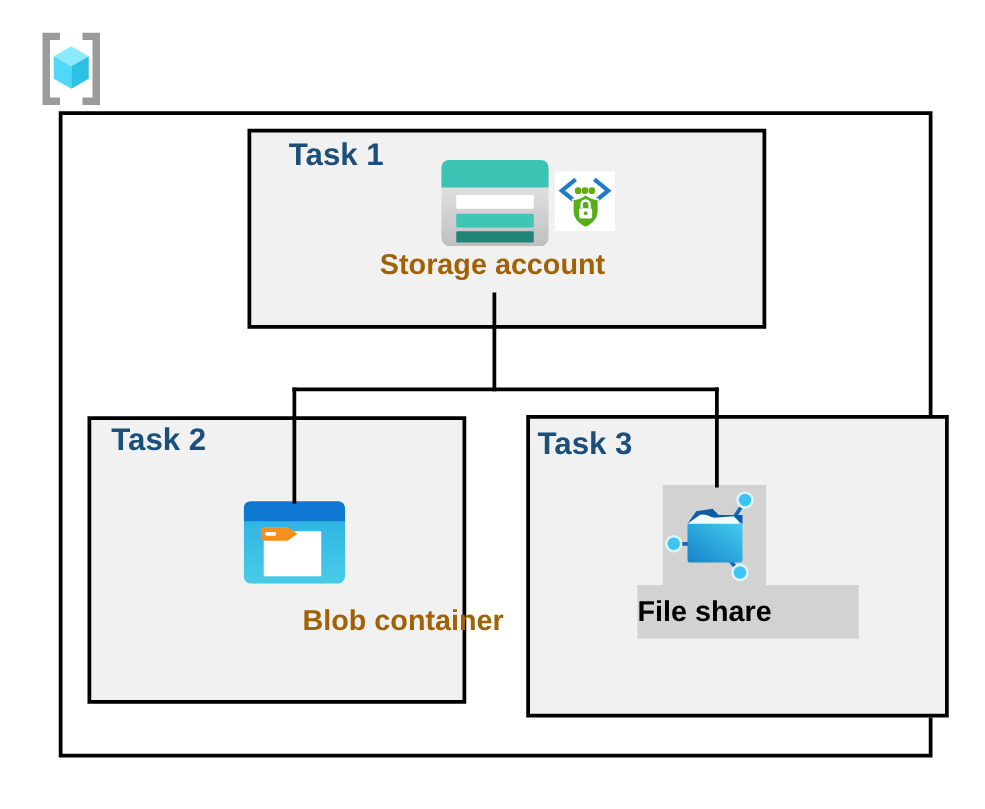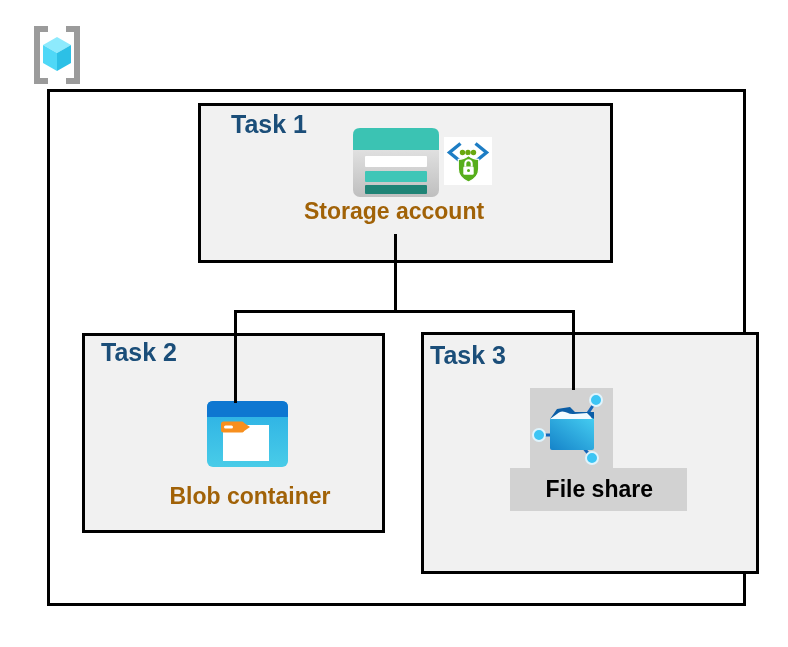--- a/index.html
+++ b/index.html
@@ -17,48 +17,48 @@
   .outer-box {
     position:absolute; left:47px; top:89px; width:699px; height:517px;
     border:3px solid #000; box-sizing:border-box; background:#ffffff;
   }
   
   .task-box {
     position:absolute; background:#f1f1f1; border:3px solid #000;
     box-sizing:border-box; z-index:2;
   }
   .box-task1 { left:198px; top:103px; width:415px; height:160px; }
-  .box-task2 { left:70px;  top:333px; width:303px; height:200px;margin-left:12px; }
+  .box-task2 { left:70px;  top:333px; width:303px; height:230px; }
   .box-task3 { left:421px; top:332px; width:338px; height:242px; }
   .task-label {
     position:absolute; font-size:25px; font-weight:bold; color:#1b4e79;
     line-height:30px; white-space:nowrap;
   }
   .t1 { left:30px; top:3px; }
   .t2 { left:16px; top:1px; }
   .t3 { left:6px;  top:5px; }
   .item-label {
     position:absolute; font-size:23px; font-weight:bold; color:#a16207;
     line-height:27px; text-align:center; white-space:nowrap; z-index:10;
   }
   .item-task1 { left:0;  top:92px;  width:386px; }
-  .item-task2 { left:0;  top:147px; width:330px; }
+  .item-task2 { left:0;  top:147px; width:330px;text-align:right; }
   
   .task-icon { position:absolute; z-index:10; }
   .storage-pos { left:152px; top:22px; width:86px; height:69px; }
   .secure-pos  { left:243px; top:31px; width:48px; height:48px; }
   .blob-pos    { left:122px; top:65px; width:81px; height:66px; }
   .fileshare-pos { left:106px; top:53px; width:83px; height:80px; }
   
   .fileshare-label-bg {
     position:absolute; left:86px; top:133px; width:177px; height:43px;
     background:#d2d2d2; z-index:9;
   }
   .fileshare-text {
-    display:block; width:100%; height:43px; line-height:43px; text-align:right;
+    display:block; width:100%; height:43px; line-height:43px; text-align:left;
     box-sizing:border-box; padding-right:34px;
     font-size:23px; font-weight:bold; color:#000; white-space:nowrap;
   }
   
   .connector { position:absolute; background:#000; z-index:5; }
   .conn-v1 { left:394px; top:234px; width:3px; height:79px; }
   .conn-h1 { left:234px; top:310px; width:341px; height:3px; }
   .conn-v2 { left:234px; top:310px; width:3px; height:93px; }
   .conn-v3 { left:572px; top:310px; width:3px; height:80px; }
 </style>

